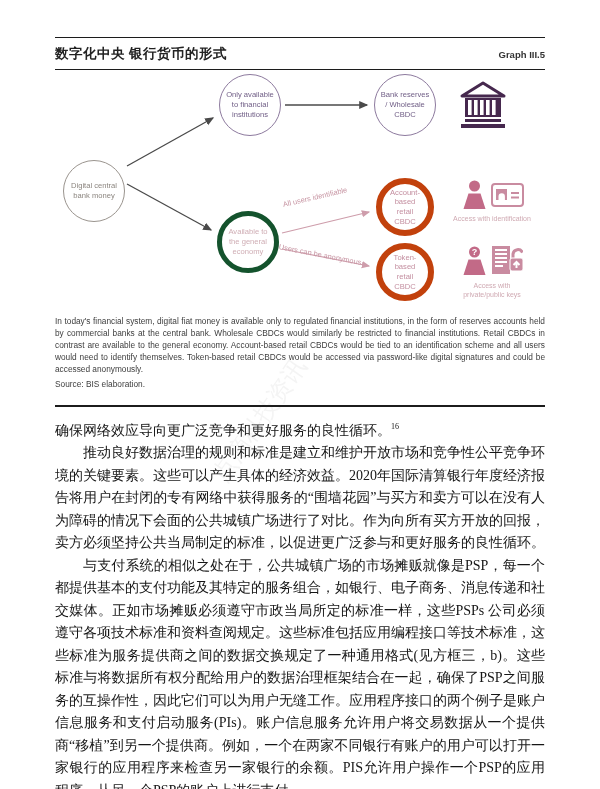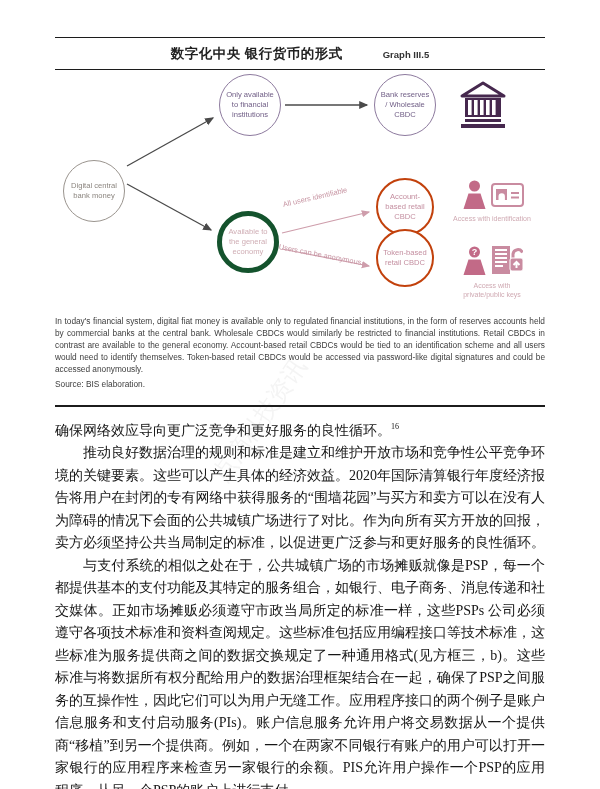--- a/index.html
+++ b/index.html
@@ -3,35 +3,35 @@
 <meta charset="utf-8">
 <style>
   html,body{margin:0;padding:0;background:#e8e8e8;}
   .page{position:relative;width:600px;height:789px;margin:0 auto;background:#ffffff;
         overflow:hidden;font-family:"Liberation Sans","DejaVu Sans",sans-serif;}
   .content{padding:0 55px;}
   .rule{background:#1c1c1c;}
   .rule-top{margin-top:37px;height:1px;}
   .rule-mid{height:1px;}
   .rule-bottom{margin-top:5px;height:2px;}
-  .header-row{display:flex;justify-content:center;align-items:baseline;padding:7px 0 6px;}
+  .header-row{display:flex;justify-content:space-between;align-items:baseline;padding:7px 0 6px;}
   .graph-title{font-family:"Liberation Serif","DejaVu Serif",serif;font-weight:700;
                font-size:13.5px;color:#222;letter-spacing:.5px;}
   .graph-number{font-size:9.5px;font-weight:700;color:#333;margin-left:40px;}
 
   
   .diagram{position:relative;height:238px;margin-top:2px;}
   .arrows{position:absolute;left:0;top:0;}
   .node{position:absolute;border-radius:50%;background:#fff;display:flex;align-items:center;
         justify-content:center;text-align:center;font-size:7.6px;line-height:1.28;
         box-sizing:border-box;padding:4px;}
   .n-gray{border:1px solid #9a948e;color:#8b857f;}
   .n-purple{border:1px solid #8d7a9e;color:#6f5d85;}
   .n-rose-light{border:5px solid #14532d;color:#cfadb4;}
-  .n-rose{border:2px solid #c2410c;color:#c48fa0;}
+  .n-rose{border:6px solid #c2410c;color:#c48fa0;}
   .edge-label{position:absolute;font-size:7.4px;color:#c795a3;white-space:nowrap;
               transform-origin:left center;}
   .lbl-identifiable{transform:rotate(-13deg);}
   .lbl-anonymous{transform:rotate(11deg);}
   .icon-group{position:absolute;display:flex;flex-direction:column;align-items:center;width:78px;}
   .icon-row{display:flex;align-items:center;gap:3px;}
   .icon-caption{margin-top:2px;font-size:7px;line-height:1.25;color:#cfa9b2;text-align:center;}
   .bank-wrap{position:absolute;}
 
   
@@ -87,21 +87,21 @@
         <line x1="230" y1="33" x2="312" y2="33" stroke="#4a4a4a" stroke-width="1.3" marker-end="url(#ah-gray)"></line>
         <line x1="227" y1="161" x2="314" y2="140" stroke="#ce9dab" stroke-width="1.2" marker-end="url(#ah-pink)"></line>
         <line x1="227" y1="177" x2="314" y2="194" stroke="#ce9dab" stroke-width="1.2" marker-end="url(#ah-pink)"></line>
       </svg>
 
       <div class="node n-gray" style="left:8px;top:88px;width:62px;height:62px;">Digital central bank money</div>
       <div class="node n-purple" style="left:319px;top:2px;width:62px;height:62px;">Bank reserves / Wholesale CBDC</div>
       <div class="node n-purple" style="left:164px;top:2px;width:62px;height:62px;">Only available to financial institutions</div>
       <div class="node n-rose-light" style="left:162px;top:139px;width:62px;height:62px;">Available to the general economy</div>
       <div class="node n-rose" style="left:321px;top:106px;width:58px;height:58px;">Account-based retail CBDC</div>
-      <div class="node n-rose" style="left:321px;top:157px;width:58px;height:58px;">Token-based retail CBDC</div>
+      <div class="node n-rose" style="left:321px;top:171px;width:58px;height:58px;">Token-based retail CBDC</div>
 
       <span class="edge-label lbl-identifiable" style="left:228px;top:128px;">All users identifiable</span>
       <span class="edge-label lbl-anonymous" style="left:224px;top:170px;">Users can be anonymous</span>
 
       <span class="bank-wrap" style="left:403px;top:8px;">
         <svg width="50" height="48" viewBox="0 0 50 48">
           <polygon points="25,3 4,16 46,16" fill="#ffffff" stroke="#46284e" stroke-width="3" stroke-linejoin="round"></polygon>
           <rect x="7" y="18" width="36" height="19" fill="#46284e"></rect>
           <rect x="10" y="20" width="3.6" height="15" fill="#ffffff"></rect>
           <rect x="16" y="20" width="3.6" height="15" fill="#ffffff"></rect>

